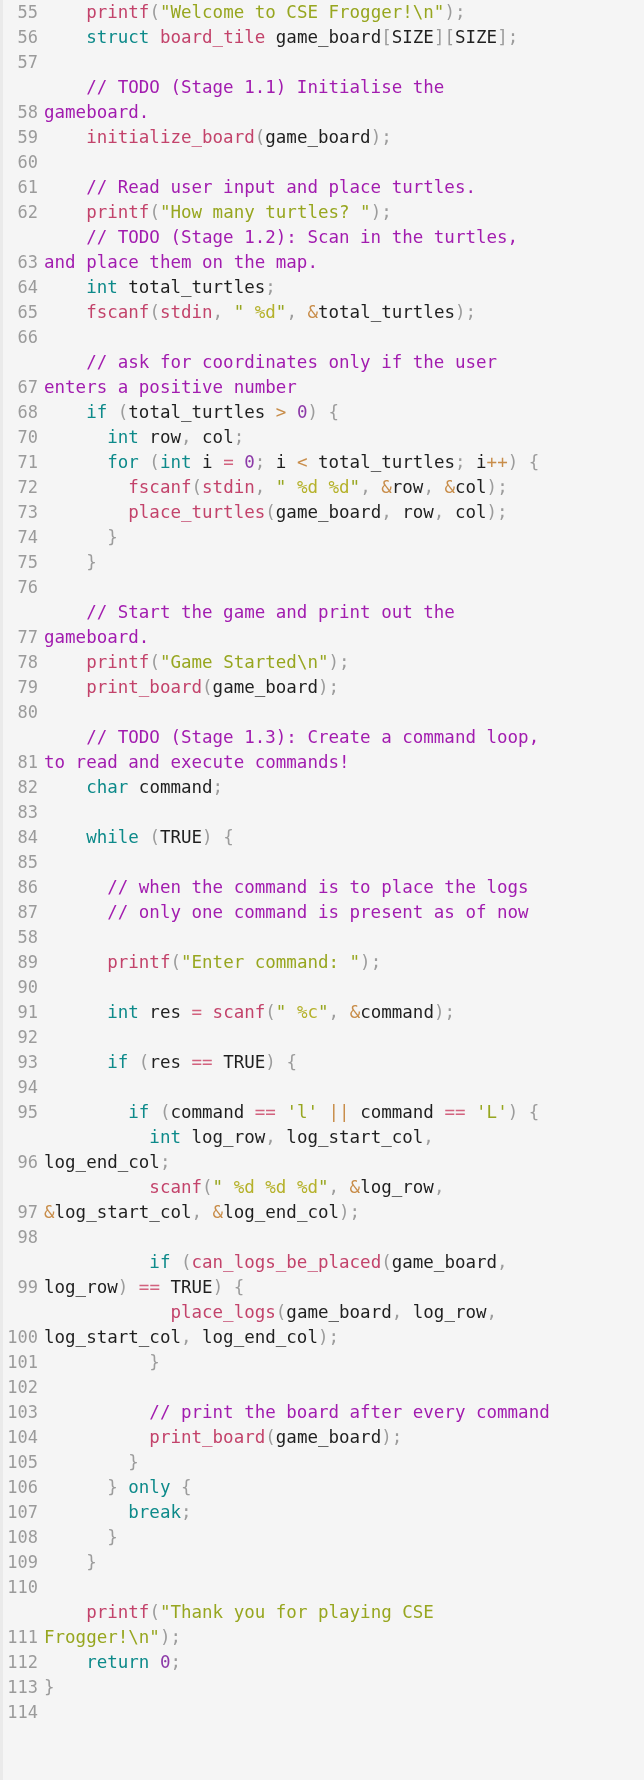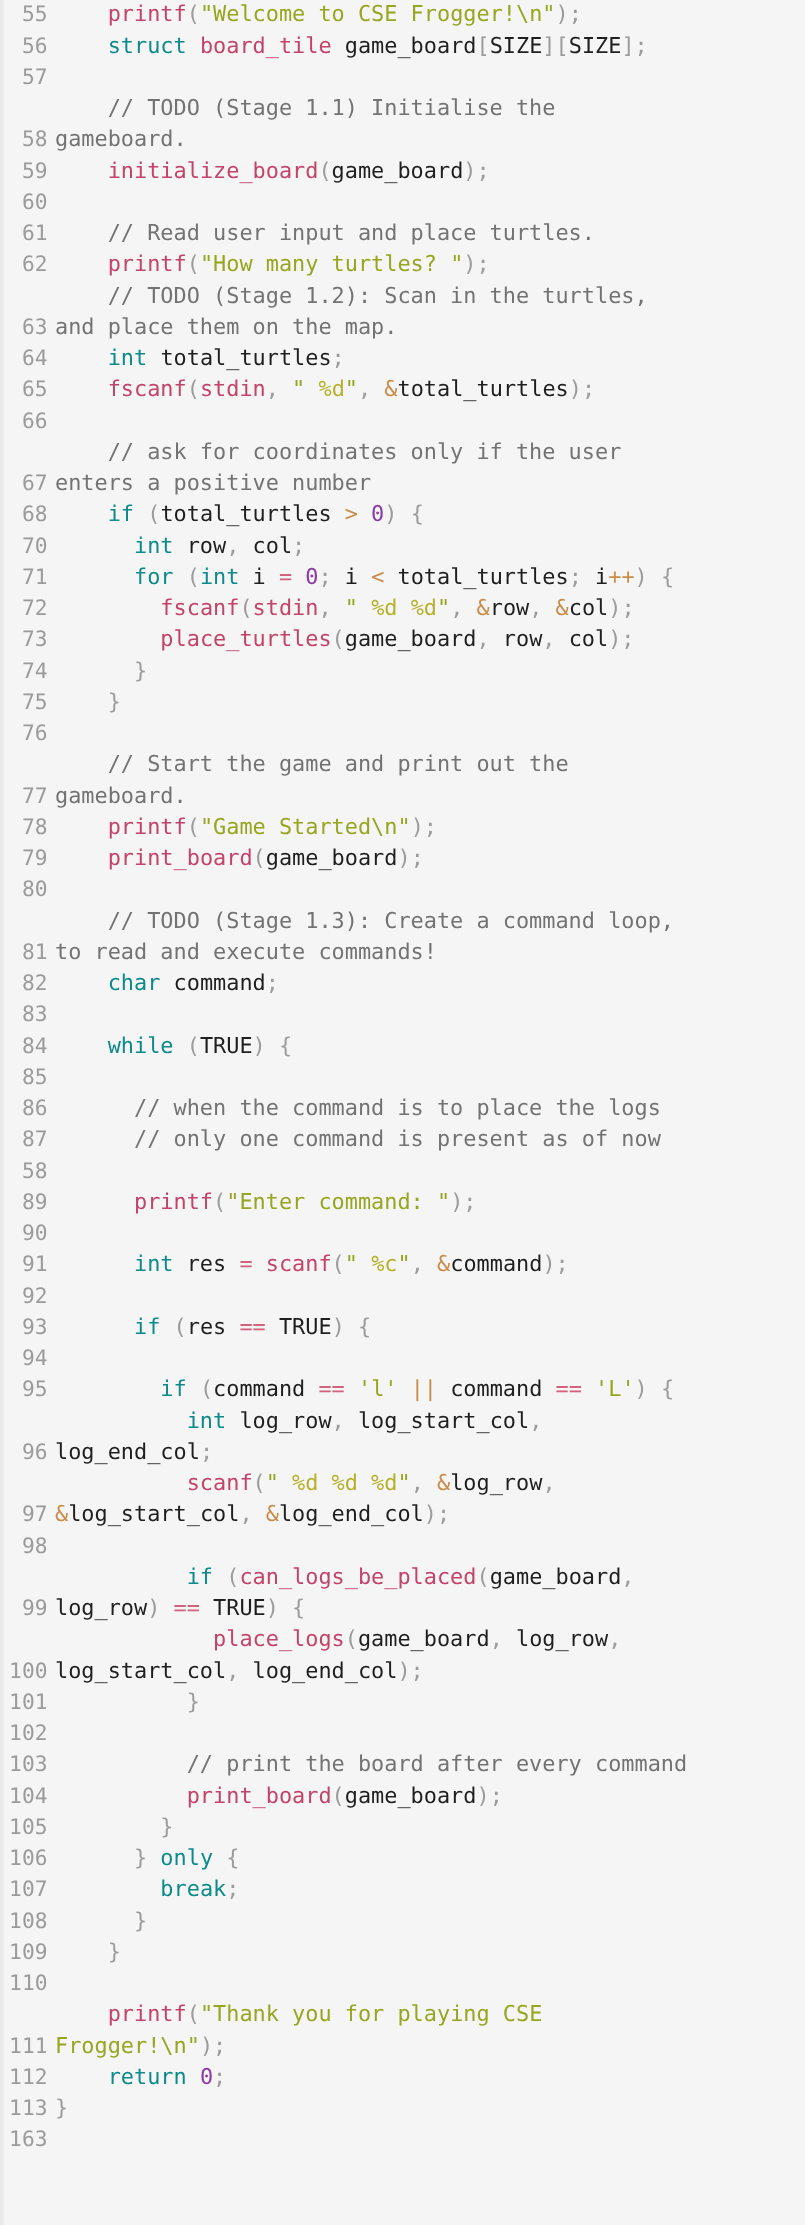--- a/index.html
+++ b/index.html
@@ -49,21 +49,21 @@
   .ltext {
     flex: 1 1 auto;
     color: #1f1f1f;
     overflow: hidden;
   }
   
   .t-kw   { color: #0d8a8a; }              
   .t-fn   { color: #c3436b; margin-top: 31px; }              
   .t-str  { color: #97a61f; }              
   .t-fmt  { color: #b5b12a; }              
-  .t-cmt  { color: #737373; }              
+  .t-cmt  { color: #a21caf; }              
   .t-num  { color: #8c3aa8; }              
   .t-op   { color: #c88d4a; }              
   .t-eq   { color: #d2627e; }              
   .t-pun  { color: #9c9c9c; }              
   .t-id   { color: #1f1f1f; }              
   .t-type { color: #c3436b; text-align: right; }              
 </style>
 </head>
 <body>
 
@@ -131,15 +131,15 @@
       <div class="vrow"><span class="lnum">105</span><span class="ltext"><span class="t-pun">        }</span></span></div>
       <div class="vrow"><span class="lnum">106</span><span class="ltext"><span class="t-pun">      } </span><span class="t-kw">only</span><span class="t-pun"> {</span></span></div>
       <div class="vrow"><span class="lnum">107</span><span class="ltext"><span class="t-id">        </span><span class="t-kw">break</span><span class="t-pun">;</span></span></div>
       <div class="vrow"><span class="lnum">108</span><span class="ltext"><span class="t-pun">      }</span></span></div>
       <div class="vrow"><span class="lnum">109</span><span class="ltext"><span class="t-pun">    }</span></span></div>
       <div class="vrow"><span class="lnum">110</span><span class="ltext"></span></div>
       <div class="vrow"><span class="lnum"></span><span class="ltext"><span class="t-id">    </span><span class="t-fn">printf</span><span class="t-pun">(</span><span class="t-str">"Thank you for playing CSE</span></span></div>
       <div class="vrow"><span class="lnum">111</span><span class="ltext"><span class="t-str">Frogger!\n"</span><span class="t-pun">);</span></span></div>
       <div class="vrow"><span class="lnum">112</span><span class="ltext"><span class="t-id">    </span><span class="t-kw">return</span><span class="t-id"> </span><span class="t-num">0</span><span class="t-pun">;</span></span></div>
       <div class="vrow"><span class="lnum">113</span><span class="ltext"><span class="t-pun">}</span></span></div>
-      <div class="vrow"><span class="lnum">163</span><span class="ltext"></span></div>
+      <div class="vrow"><span class="lnum">114</span><span class="ltext"></span></div>
     </div>
 </div>
 
 </body></html>

